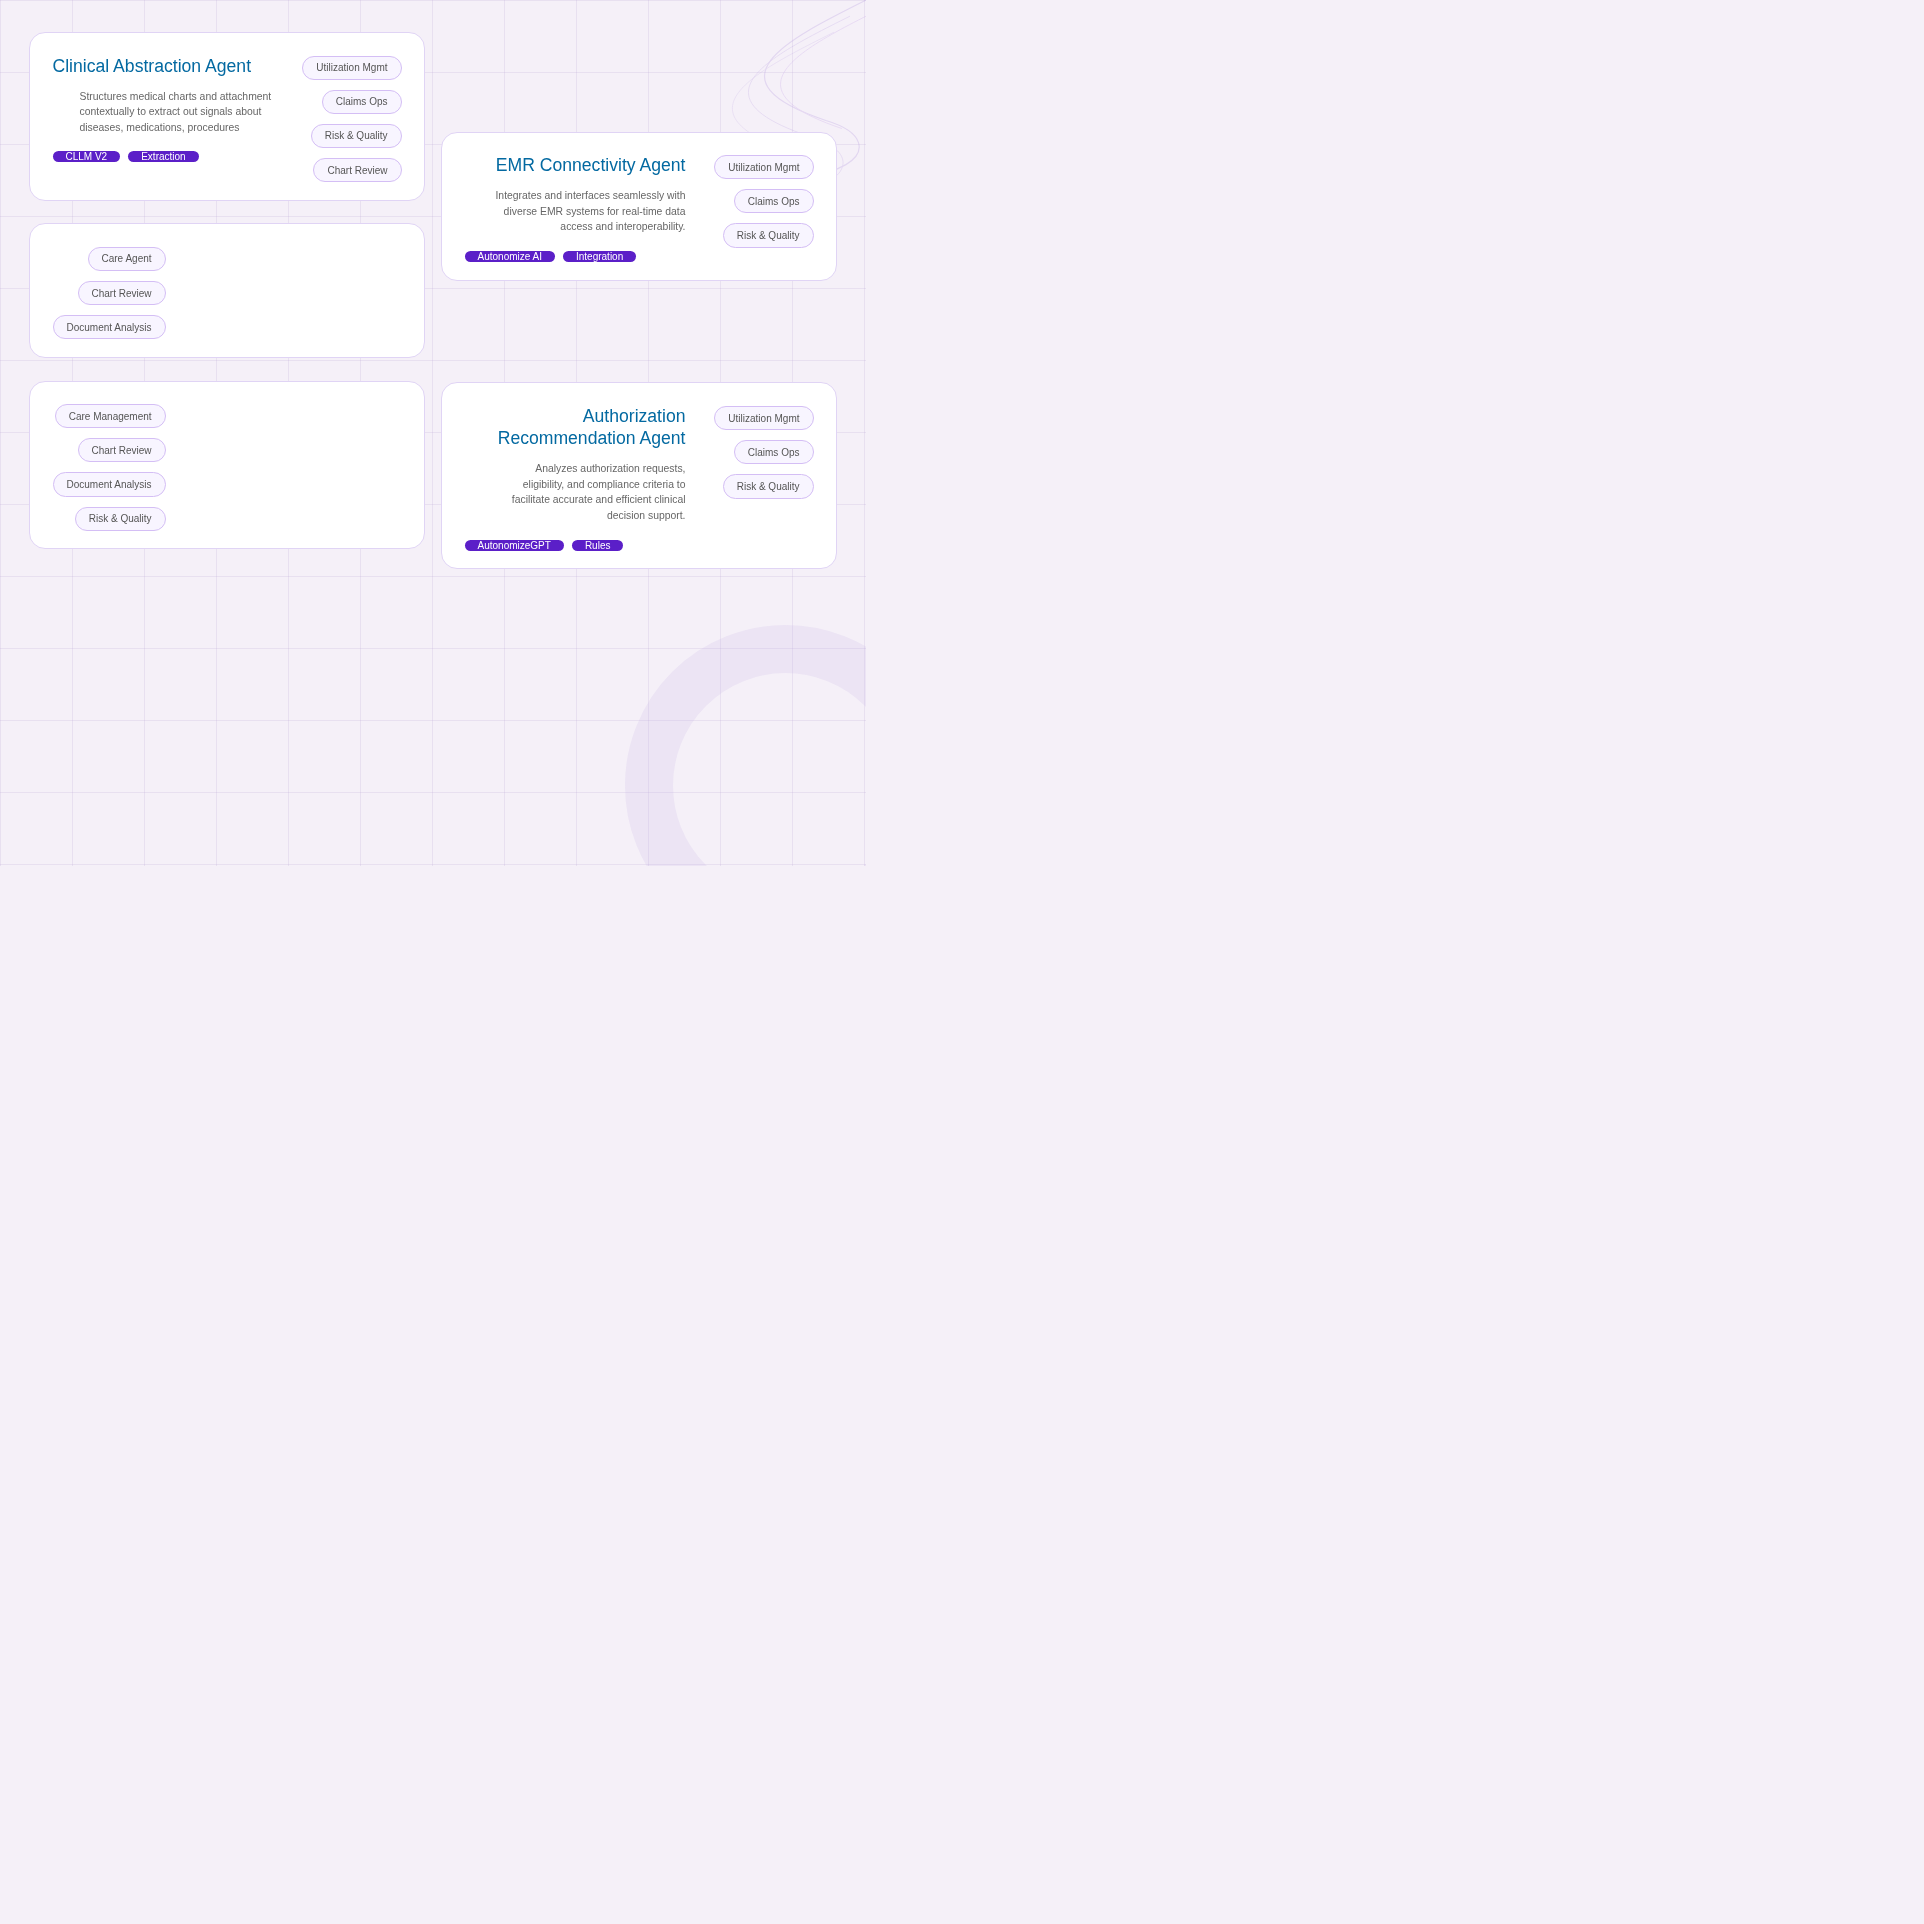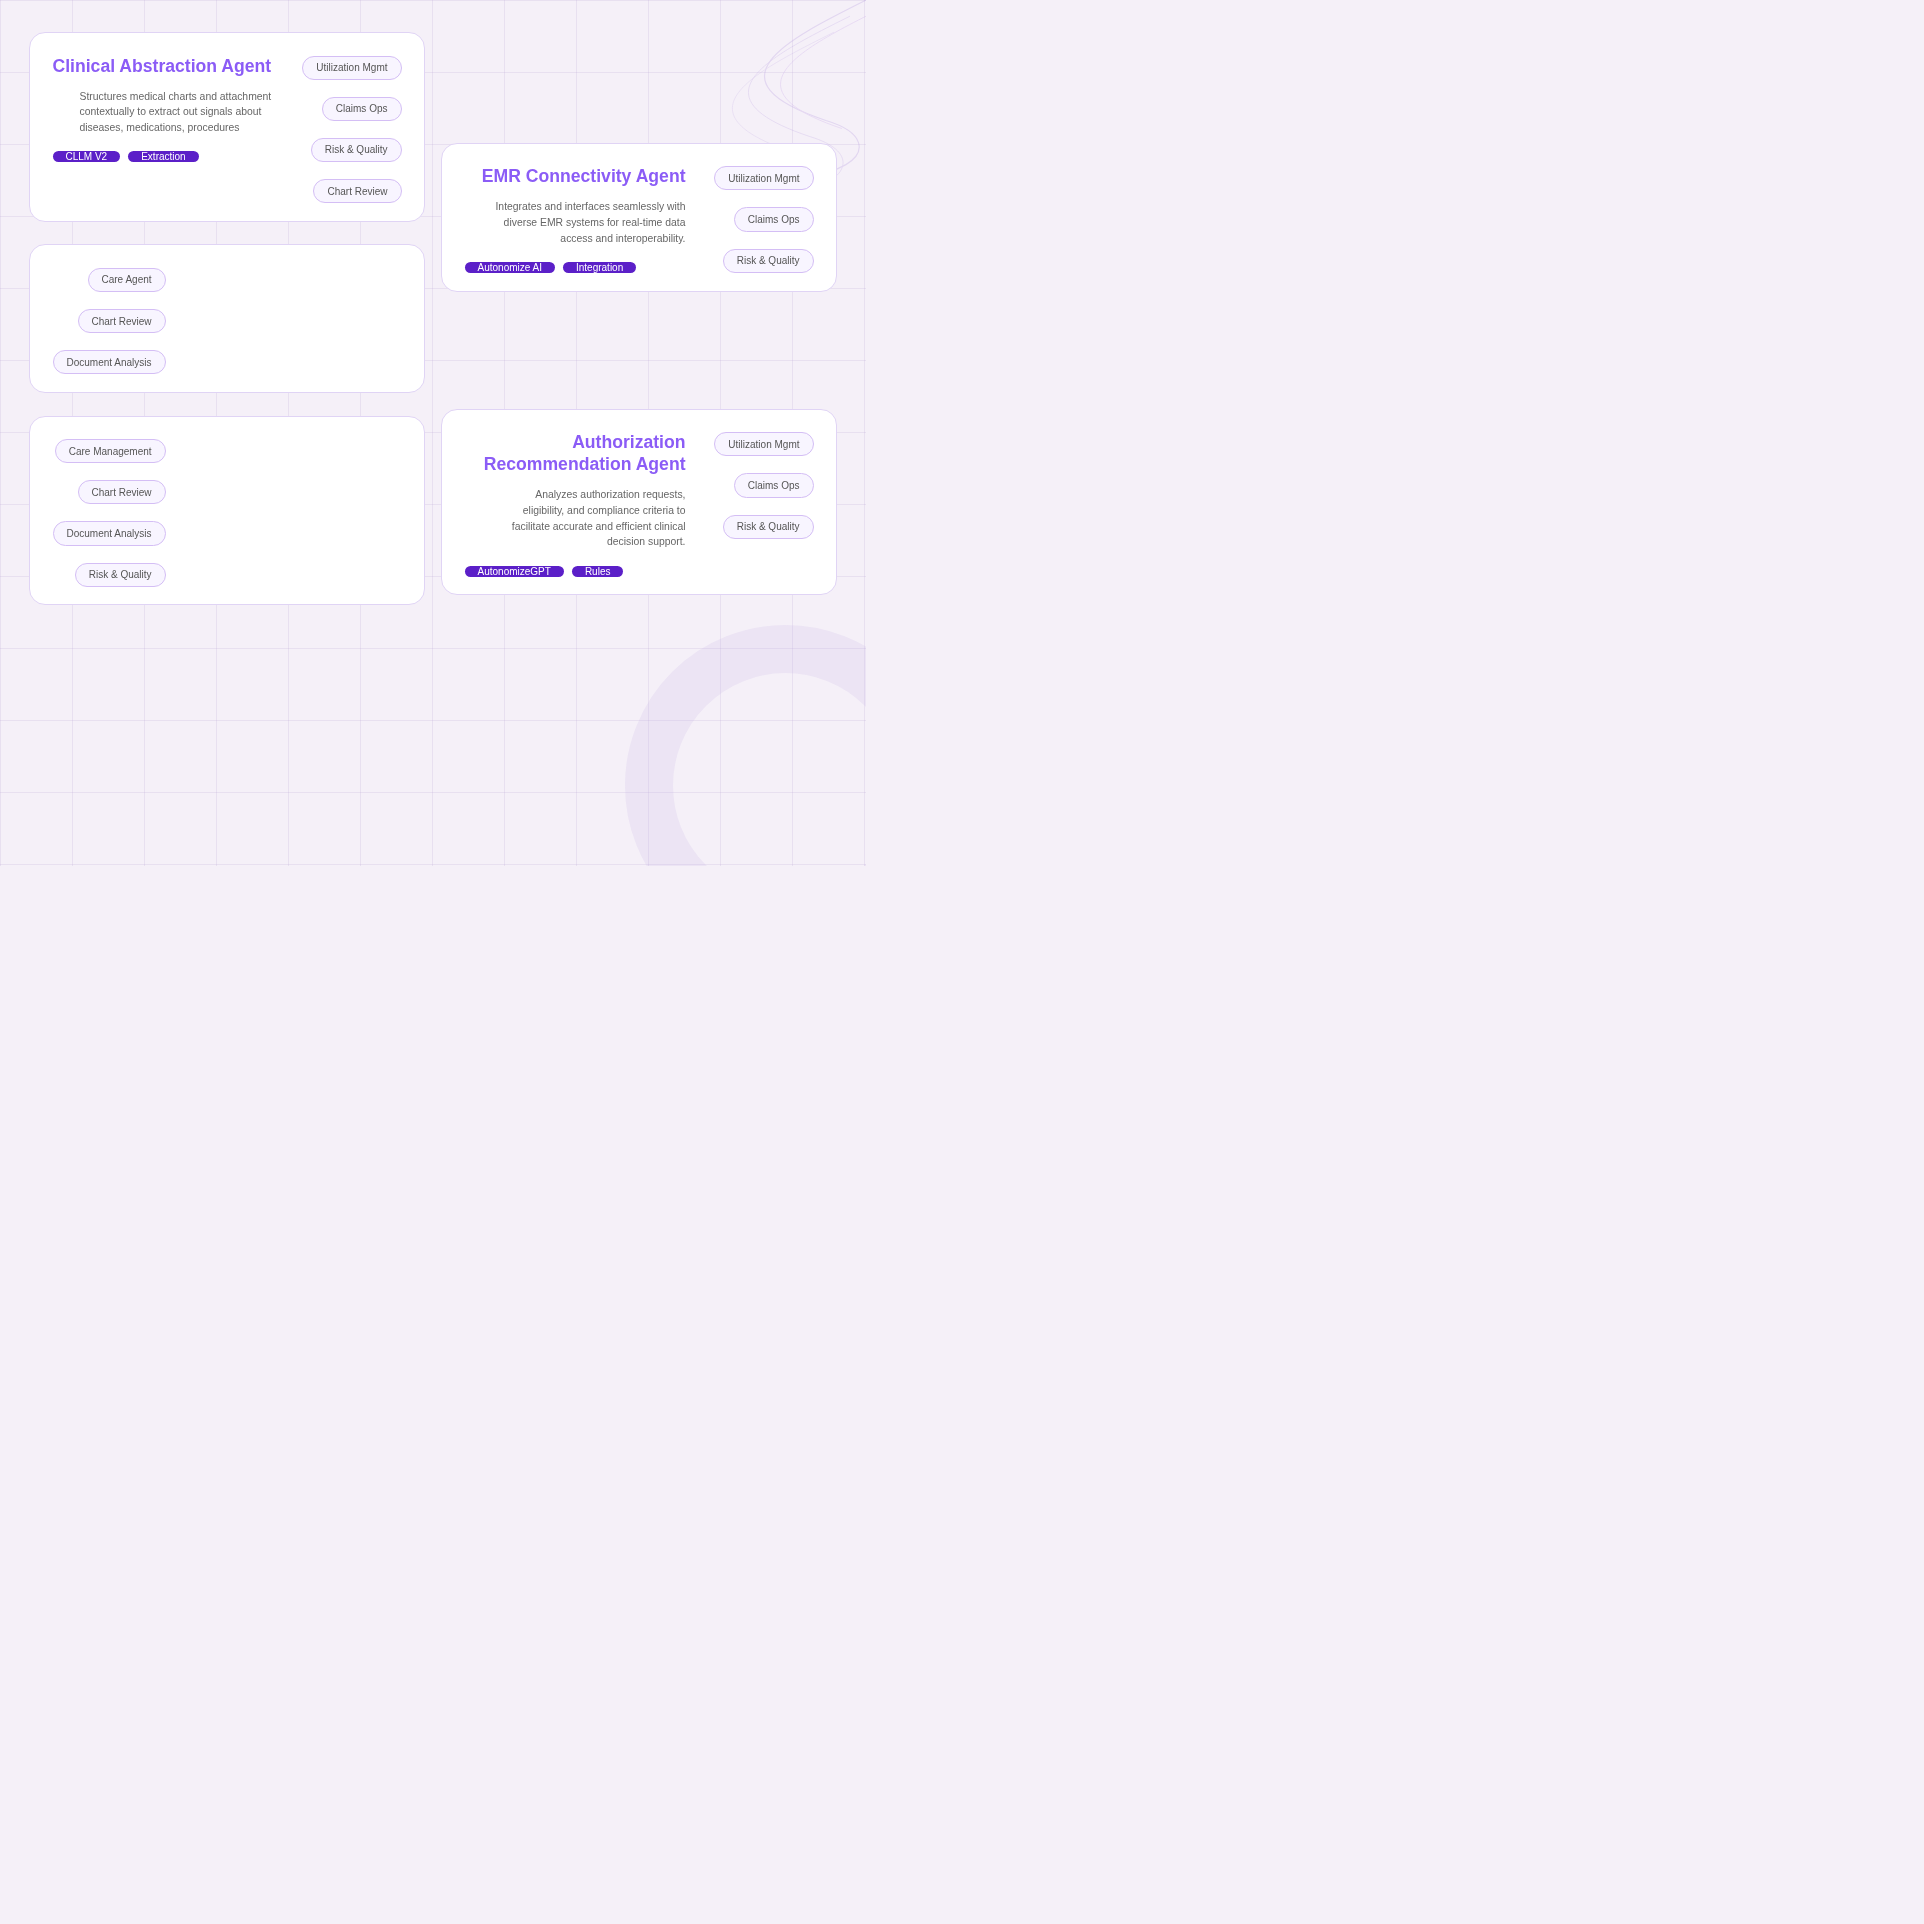--- a/index.html
+++ b/index.html
@@ -91,22 +91,22 @@
       border: 1.2px solid #e0d4f5;
       padding: 22.5px 22.5px 17.6px 22.5px;
       margin-bottom: 22.5px;
       display: flex;
       flex-direction: column;
       gap: 9.6px;
     }
 
     .card-title {
       font-size: 17.6px;
-      font-weight: 700;
-      color: #8b5cf6;
+      font-weight: 400;
+      color: #0369a1;
       line-height: 1.25;
       margin-bottom: 3.2px;
     }
 
     .card-description {
       font-size: 10.4px;
       color: #666;
       line-height: 1.5;
       margin-bottom: 4.8px;
       margin-left: 27px;
@@ -122,21 +122,21 @@
     .card-left-content {
       flex: 1;
       display: flex;
       flex-direction: column;
       gap: 8px;
     }
 
     .card-tags-col {
       display: flex;
       flex-direction: column;
-      gap: 17px;
+      gap: 10px;
       min-width: 112px;
       align-items: flex-end;
     }
 
     .tag {
       background: #f8f5ff;
       border: 1.2px solid #d4bef5;
       border-radius: 16px;
       padding: 5.6px 13px;
       font-size: 10px;

